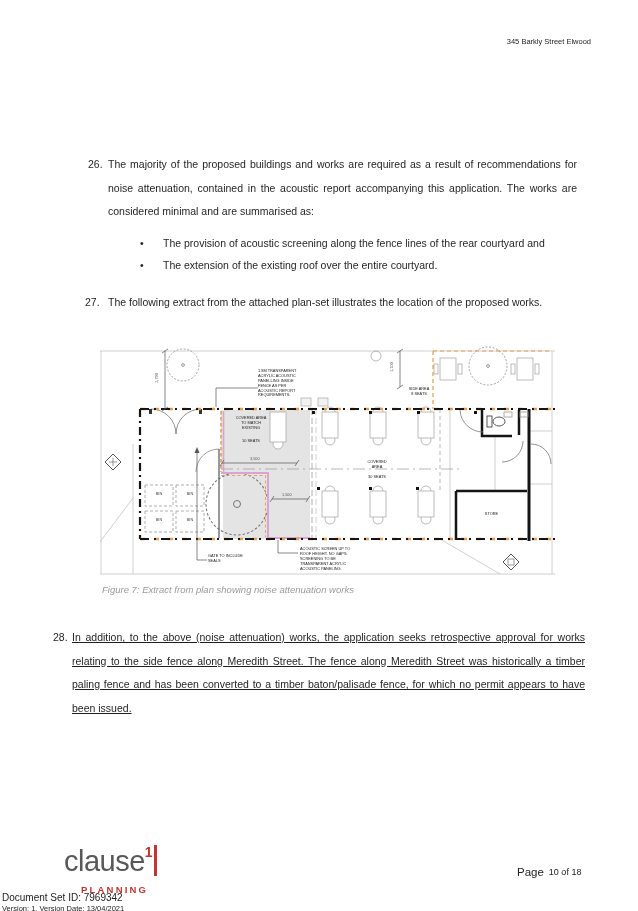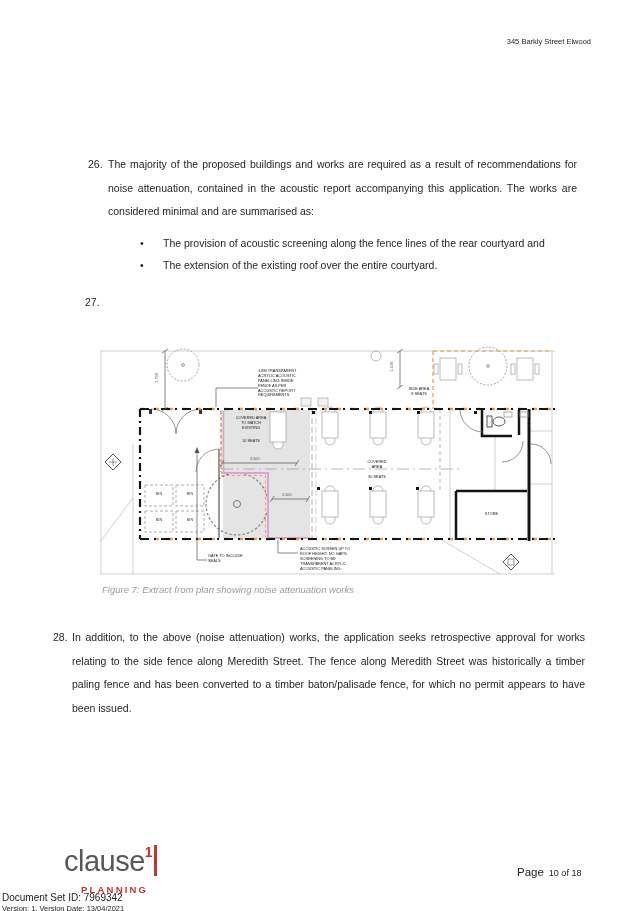--- a/index.html
+++ b/index.html
@@ -7,21 +7,21 @@
     position:relative; width:638px; height:911px; background:#ffffff;
     overflow:hidden; font-family:"Liberation Sans", sans-serif; color:#1f1f1f;
   }
   .abs{position:absolute;}
   .header-ref{top:37px; right:47px; font-size:7.5px; color:#1f1f1f;}
   .h1{left:68px; top:117px; font-size:15.5px; font-weight:bold; color:#111;}
   .para{font-size:10.5px; line-height:23.5px; text-align:justify;}
   .para .pnum{position:absolute; left:0; top:0;}
   .p26{left:88px; top:153px; width:489px; padding-left:20px; box-sizing:border-box;}
   .p27{left:85px; top:291px; width:492px; padding-left:23px; box-sizing:border-box;}
-  .p28{left:53px; top:626px; width:532px; padding-left:19px; box-sizing:border-box;}
+  .p28{left:53px; top:626px; width:532px; padding-left:19px; box-sizing:border-box;text-decoration:underline;}
   .bullet-row{left:140px; font-size:10.5px; line-height:14px;}
   .bullet-row .bdot{display:inline-block; width:23px;}
   .caption{left:102px; top:584px; font-size:9.5px; font-style:italic; color:#9a9a9a;}
 
   
   .plan{left:100px; top:336px; width:455px; height:242px;}
   .plan svg{position:absolute; left:0; top:0;}
   .plbl{position:absolute; font-size:3.9px; line-height:1.25; color:#222; white-space:pre-line;}
   .tc{text-align:center;}
   .dim{position:absolute; font-size:3.8px; color:#555; white-space:nowrap;}
@@ -29,21 +29,21 @@
   .bin-lbl{position:absolute; width:28px; text-align:center; font-size:3.8px; color:#444;}
 
   
   .logo{left:64px; top:844px; width:120px; height:46px;}
   .logo-row{display:flex; align-items:flex-start;}
   .logo-word{font-size:29px; line-height:34px; color:#58585B; letter-spacing:-0.5px;}
   .logo-sup{font-size:14px; line-height:14px; font-weight:bold; color:#C5342D; margin-top:1px;}
   .logo-bar{width:3px; height:31px; background:#C5342D; margin-left:1px; margin-top:1px;}
   .logo-tag{position:absolute; left:17px; top:40px; font-size:9.5px; font-weight:bold;
             letter-spacing:2.2px; color:#C5342D;}
-  .pagenum{left:517px; top:866px; display:flex; align-items:flex-end; gap:5px;}
+  .pagenum{left:517px; top:866px; display:flex; align-items:center; gap:5px;}
   .pagenum .plab{font-size:11.5px; color:#222;}
   .pagenum .pval{font-size:9px; color:#222;}
   .docline1{left:2px; top:892px; font-size:10px; color:#222;}
   .docline2{left:2px; top:904px; font-size:7.5px; color:#222;}
 </style>
 </head>
 <body>
 
 <div class="page">
 
@@ -57,20 +57,21 @@
 
   <div class="abs bullet-row" style="top:236px;">
     <span class="bdot">•</span><span>The provision of acoustic screening along the fence lines of the rear courtyard and</span>
   </div>
   <div class="abs bullet-row" style="top:258px;">
     <span class="bdot">•</span><span>The extension of the existing roof over the entire courtyard.</span>
   </div>
 
   <div class="abs para p27">
     <span class="pnum">27.</span>
+    <span>The following extract from the attached plan-set illustrates the location of the proposed works.</span>
   </div>
 
   <div class="abs plan">
     <svg width="455" height="242" viewBox="0 0 455 242">
 
       <g>
         <rect x="121" y="74" width="89" height="60" fill="#E4E4E4"></rect>
         <rect x="123" y="134" width="87" height="69" fill="#E4E4E4"></rect>
       </g>
 

